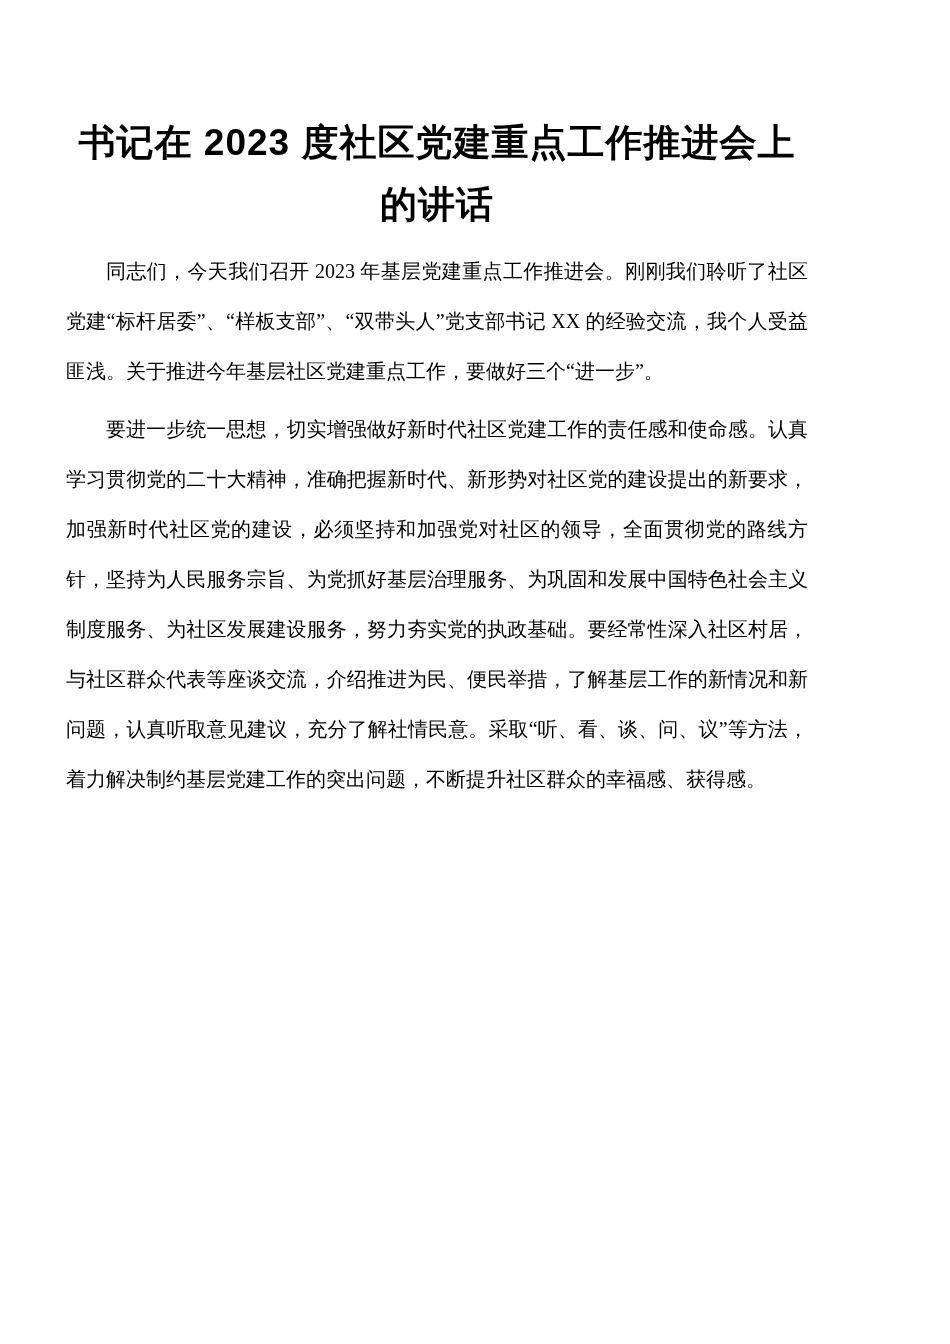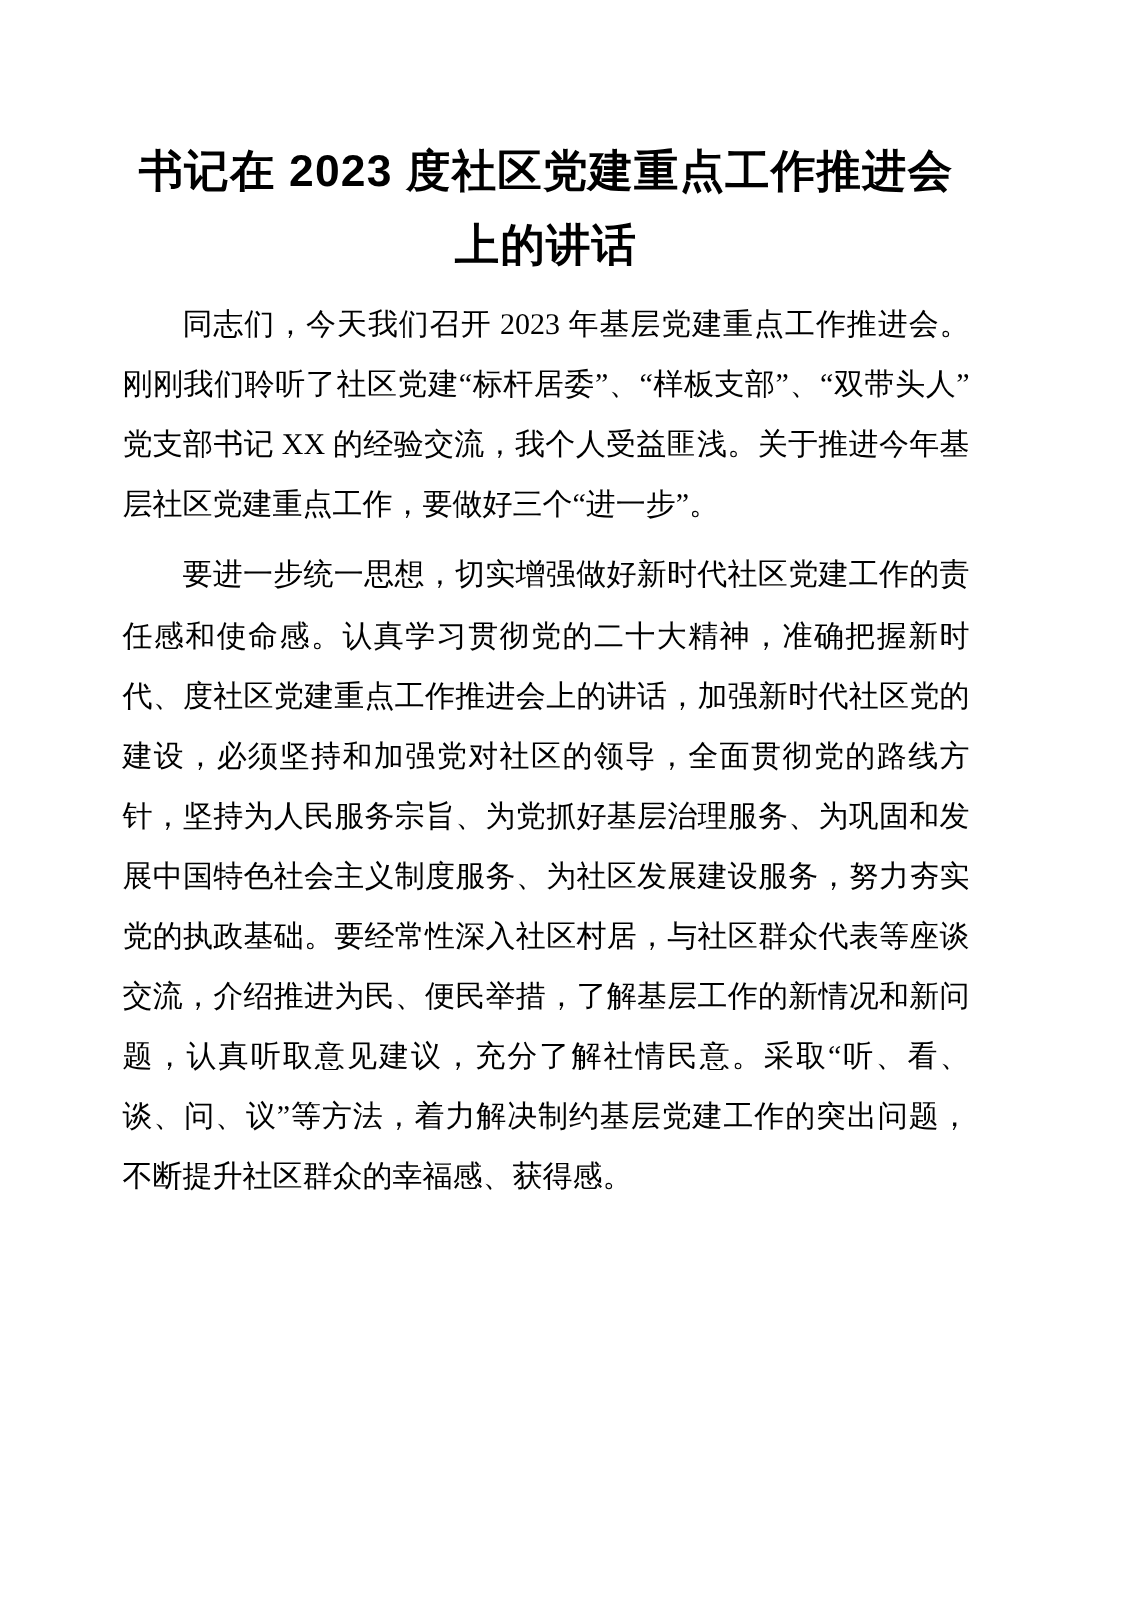--- a/index.html
+++ b/index.html
@@ -7,37 +7,37 @@
     padding: 0;
     background: #ffffff;
   }
   .page {
     position: relative;
     width: 950px;
     height: 1175px;
     margin: 0 auto;
     background: #ffffff;
     box-sizing: border-box;
-    padding: 112px 142px 0 102px;
+    padding: 112px 142px 0 66px;
     overflow: hidden;
     color: #000000;
   }
   .doc-title {
     font-family: "Liberation Sans", "DejaVu Sans", sans-serif;
     font-weight: 700;
     font-size: 37px;
     line-height: 62px;
     letter-spacing: 1px;
     text-align: center;
     margin: 0 0 10px 0;
     color: #000000;
   }
   .para {
     font-family: "Liberation Serif", "DejaVu Serif", serif;
-    font-size: 25px;
+    font-size: 20px;
     line-height: 50px;
     text-align: justify;
     text-justify: inter-ideograph;
     text-indent: 2em;
     margin: 0 0 8px 0;
     color: #000000;
     word-break: break-all;
   }
   .para .lead {
     font-family: "Liberation Sans", "DejaVu Sans", sans-serif;
@@ -47,16 +47,16 @@
 </style>
 </head>
 <body>
 
 <div class="page">
 
   <h1 class="doc-title">书记在 2023 度社区党建重点工作推进会上的讲话</h1>
 
   <p class="para"><span>同志们，今天我们召开 2023 年基层党建重点工作推进会。刚刚我们聆听了社区党建“标杆居委”、“样板支部”、“双带头人”党支部书记 XX 的经验交流，我个人受益匪浅。关于推进今年基层社区党建重点工作，要做好三个“进一步”。</span></p>
 
-  <p class="para"><strong class="lead">要进一步统一思想，切实增强做好新时代社区党建工作的责任感和使命感。</strong><span>认真学习贯彻党的二十大精神，准确把握新时代、度社区党建重点工作推进会上的讲话，加强新时代社区党的建设，必须坚持和加强党对社区的领导，全面贯彻党的路线方针，坚持为人民服务宗旨、为党抓好基层治理服务、为巩固和发展中国特色社会主义制度服务、为社区发展建设服务，努力夯实党的执政基础。要经常性深入社区村居，与社区群众代表等座谈交流，介绍推进为民、便民举措，了解基层工作的新情况和新问题，认真听取意见建议，充分了解社情民意。采取“听、看、谈、问、议”等方法，着力解决制约基层党建工作的突出问题，不断提升社区群众的幸福感、获得感。</span></p>
+  <p class="para"><strong class="lead">要进一步统一思想，切实增强做好新时代社区党建工作的责任感和使命感。</strong><span>认真学习贯彻党的二十大精神，准确把握新时代、新形势对社区党的建设提出的新要求，加强新时代社区党的建设，必须坚持和加强党对社区的领导，全面贯彻党的路线方针，坚持为人民服务宗旨、为党抓好基层治理服务、为巩固和发展中国特色社会主义制度服务、为社区发展建设服务，努力夯实党的执政基础。要经常性深入社区村居，与社区群众代表等座谈交流，介绍推进为民、便民举措，了解基层工作的新情况和新问题，认真听取意见建议，充分了解社情民意。采取“听、看、谈、问、议”等方法，着力解决制约基层党建工作的突出问题，不断提升社区群众的幸福感、获得感。</span></p>
 
 
 </div>
 
 </body></html>

